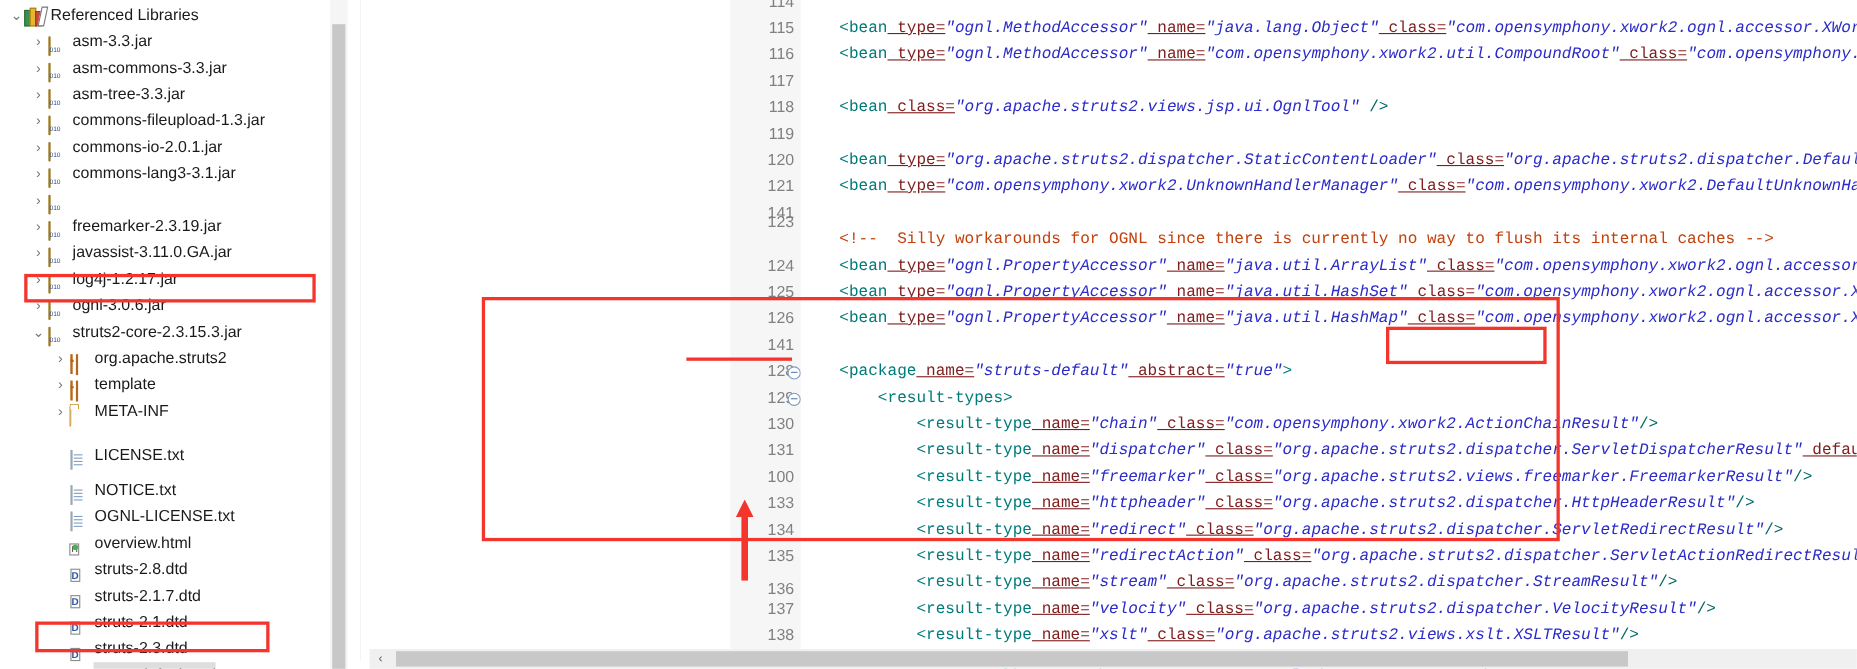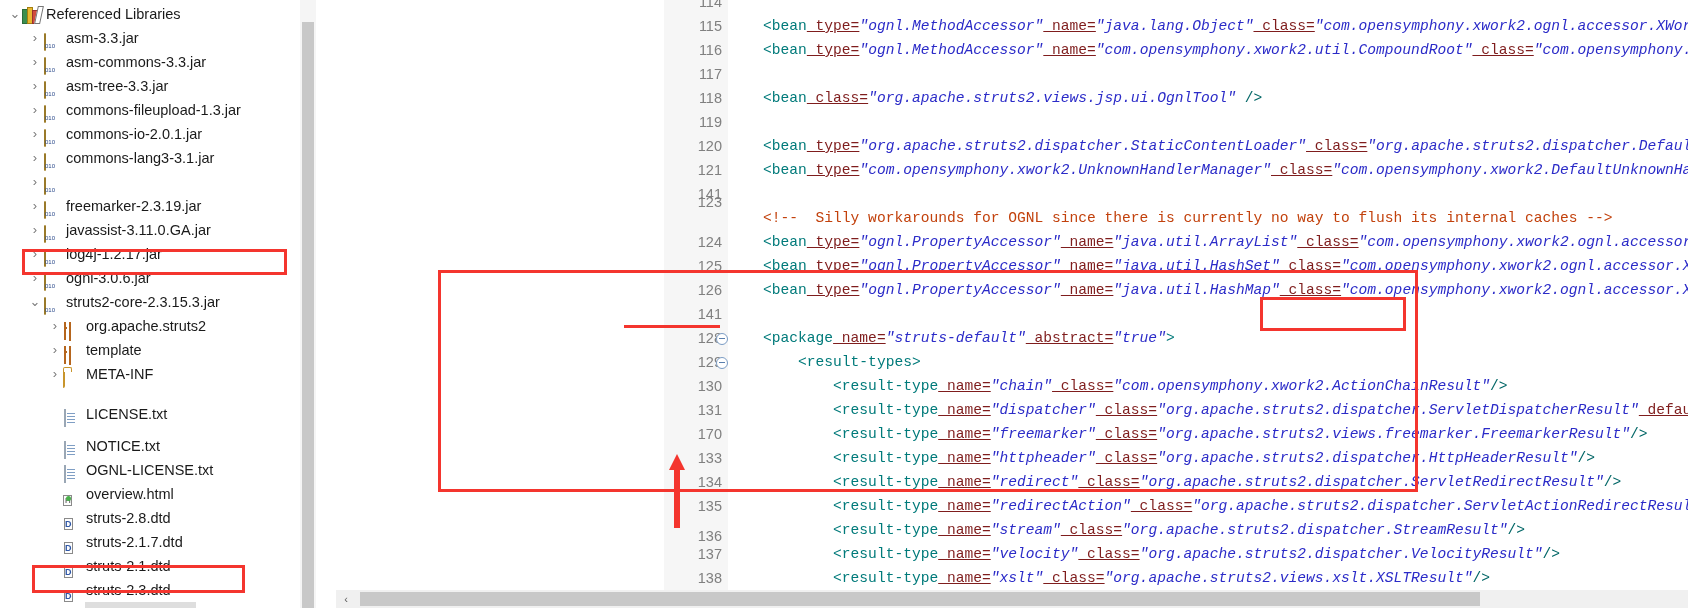--- a/index.html
+++ b/index.html
@@ -248,21 +248,21 @@
         <div class="lnrow" style="top: 230px;">124</div>
         <div class="lnrow" style="top: 254px;">125</div>
         <div class="lnrow" style="top: 278px;">126</div>
         <div class="lnrow" style="top: 302px;">141</div>
         <div class="lnrow" style="top: 326px;">128</div>
         <div class="fold" style="top: 333px;"></div>
         <div class="lnrow" style="top: 350px;">129</div>
         <div class="fold" style="top: 357px;"></div>
         <div class="lnrow" style="top: 374px;">130</div>
         <div class="lnrow" style="top: 398px;">131</div>
-        <div class="lnrow" style="top: 422px;">170</div>
+        <div class="lnrow" style="top: 422px;">100</div>
         <div class="lnrow" style="top: 446px;">133</div>
         <div class="lnrow" style="top: 470px;">134</div>
         <div class="lnrow" style="top: 494px;">135</div>
         <div class="lnrow" style="top: 524px;">136</div>
         <div class="lnrow" style="top: 542px;">137</div>
         <div class="lnrow" style="top: 566px;">138</div>
         <div class="lnrow" style="top: 590px;">139</div>
       </div>
     <div class="codearea" id="code">
         <div class="cline" style="top: -10px;"></div>

